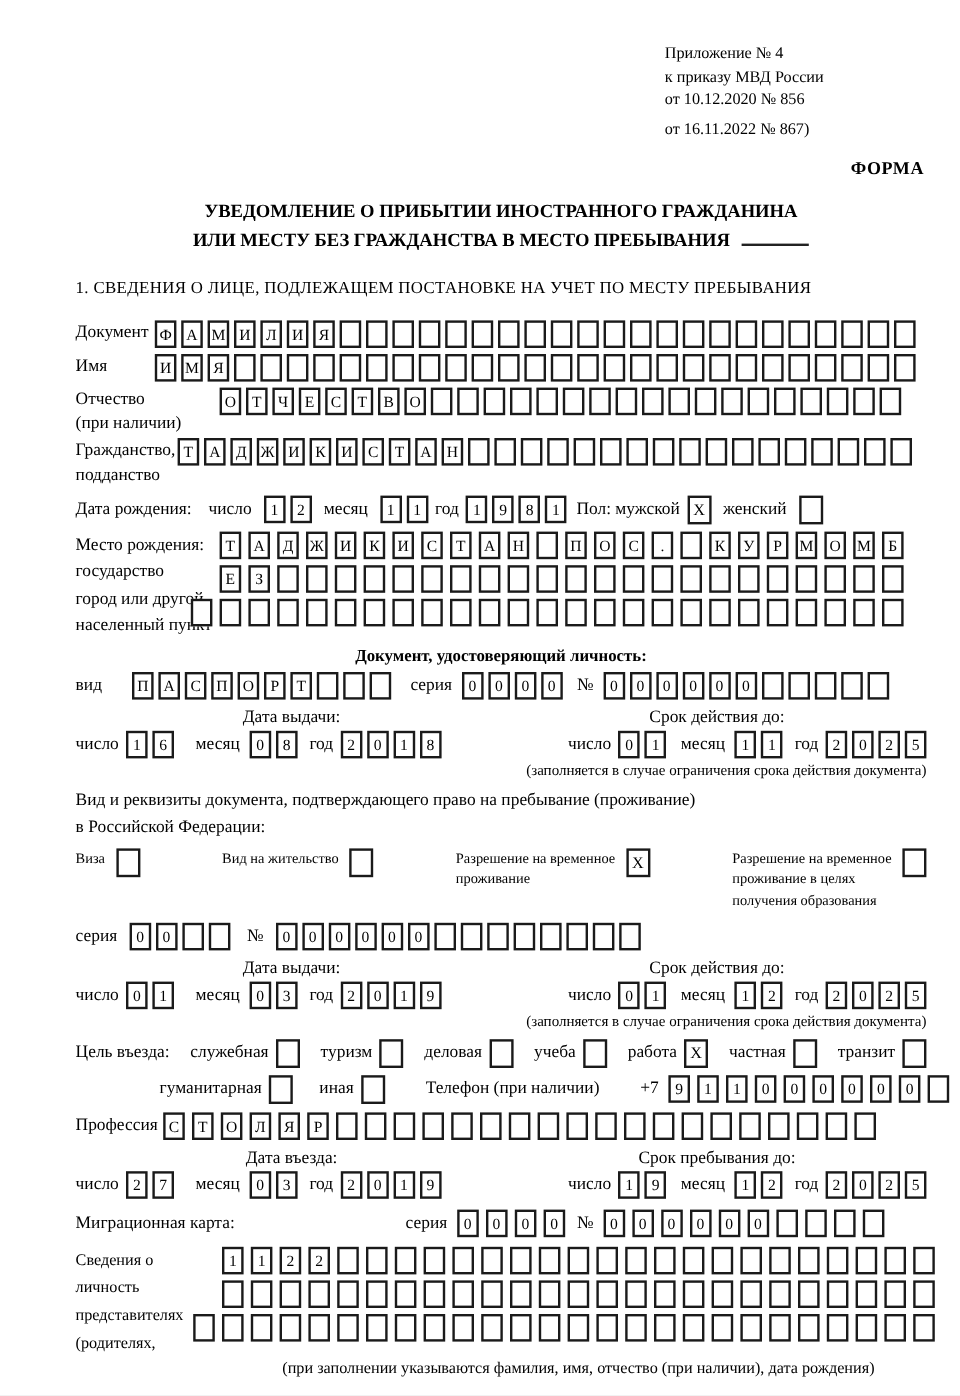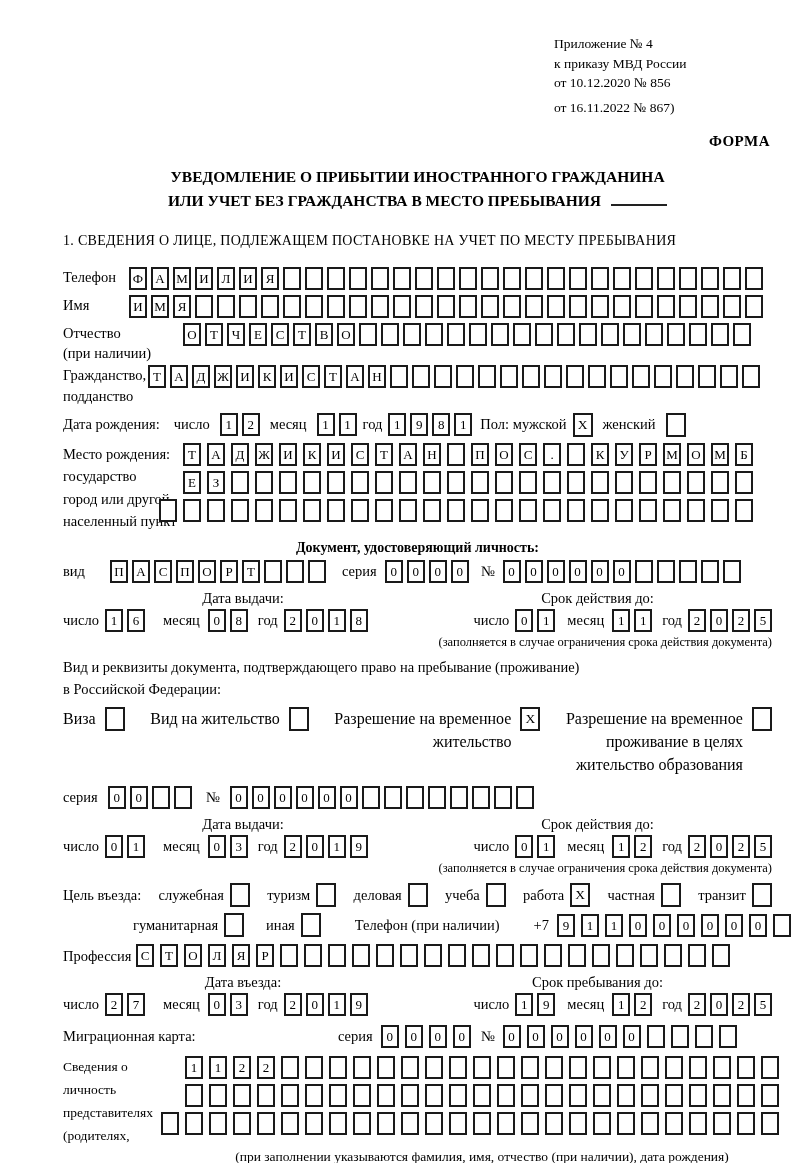--- a/index.html
+++ b/index.html
@@ -24,21 +24,21 @@
   .center-bold{text-align:center;font-weight:bold;font-size:14px;margin-top:7px}
   .dheads{display:flex;margin-top:7px;font-size:14.5px}
   .dheads .h1{width:360px;text-align:center}
   .dheads .h2{flex:1;text-align:center}
   .drow{display:flex;margin-top:2px;align-items:center}
   .dgroup{display:flex;align-items:center}
   .note{font-size:12.5px;text-align:right;margin-top:3px}
   .plain{font-size:14.5px;line-height:1.55;margin-top:6px}
   .optrow{display:flex;margin-top:6px;align-items:flex-start;justify-content:space-between}
   .opt{display:flex;align-items:flex-start;gap:9px}
-  .optlines{text-align:right;font-size:16px;line-height:1.45}
+  .optlines{text-align:left;font-size:12px;line-height:1.45}
   .pitem{display:flex;align-items:center;gap:6px}
   .reps{display:flex;margin-top:8px}
   .replbl{width:122px;flex:none;font-size:13.5px;line-height:1.7}
   .repright{flex:1}
   .reprow{margin-bottom:5px}
   .repnote{font-size:13.5px;margin-top:14px;text-align:center}
 </style>
 </head>
 <body>
 
@@ -49,27 +49,27 @@
     <div>к приказу МВД России</div>
     <div>от 10.12.2020 № 856</div>
     <div class="gap"></div>
     <div>от 16.11.2022 № 867)</div>
   </div>
 
   <div class="forma">ФОРМА</div>
 
   <div class="title">
     <div>УВЕДОМЛЕНИЕ О ПРИБЫТИИ ИНОСТРАННОГО ГРАЖДАНИНА</div>
-    <div><span>ИЛИ УЧЕТ БЕЗ ГРАЖДАНСТВА В МЕСТО ПРЕБЫВАНИЯ</span><span class="uline"></span></div>
+    <div><span>ИЛИ МЕСТУ БЕЗ ГРАЖДАНСТВА В МЕСТО ПРЕБЫВАНИЯ</span><span class="uline"></span></div>
   </div>
 
   <div class="sec-heading">1. СВЕДЕНИЯ О ЛИЦЕ, ПОДЛЕЖАЩЕМ ПОСТАНОВКЕ НА УЧЕТ ПО МЕСТУ ПРЕБЫВАНИЯ</div>
 
   <div class="frow" style="margin-top:18px">
-    <span class="lbl" style="width:66px">Телефон</span>
+    <span class="lbl" style="width:66px">Документ</span>
     <span class="cells">
         <span class="cell">Ф</span>
         <span class="cell">А</span>
         <span class="cell">М</span>
         <span class="cell">И</span>
         <span class="cell">Л</span>
         <span class="cell">И</span>
         <span class="cell">Я</span>
         <span class="cell"></span>
         <span class="cell"></span>
@@ -413,29 +413,29 @@
       <span class="optlines"><span>Виза</span></span>
       <span class="cb"></span>
     </span>
     <span class="opt">
       <span class="optlines"><span>Вид на жительство</span></span>
       <span class="cb"></span>
     </span>
     <span class="opt">
       <span class="optlines">
         <div>Разрешение на временное</div>
-        <div>жительство</div>
+        <div>проживание</div>
       </span>
       <span class="cb">X</span>
     </span>
     <span class="opt">
       <span class="optlines">
         <div>Разрешение на временное</div>
         <div>проживание в целях</div>
-        <div>жительство образования</div>
+        <div>получения образования</div>
       </span>
       <span class="cb"></span>
     </span>
   </div>
 
   <div class="frow" style="margin-top:10px;align-items:center">
     <span class="slbl" style="margin-right:10px">серия</span>
     <span class="cells">
         <span class="cell">0</span>
         <span class="cell">0</span>

